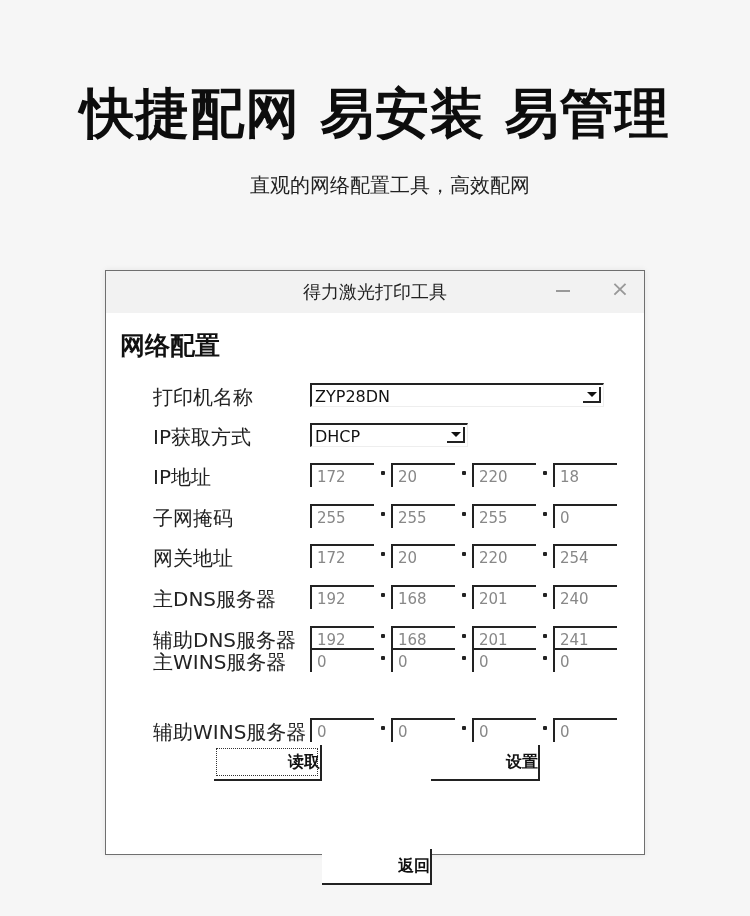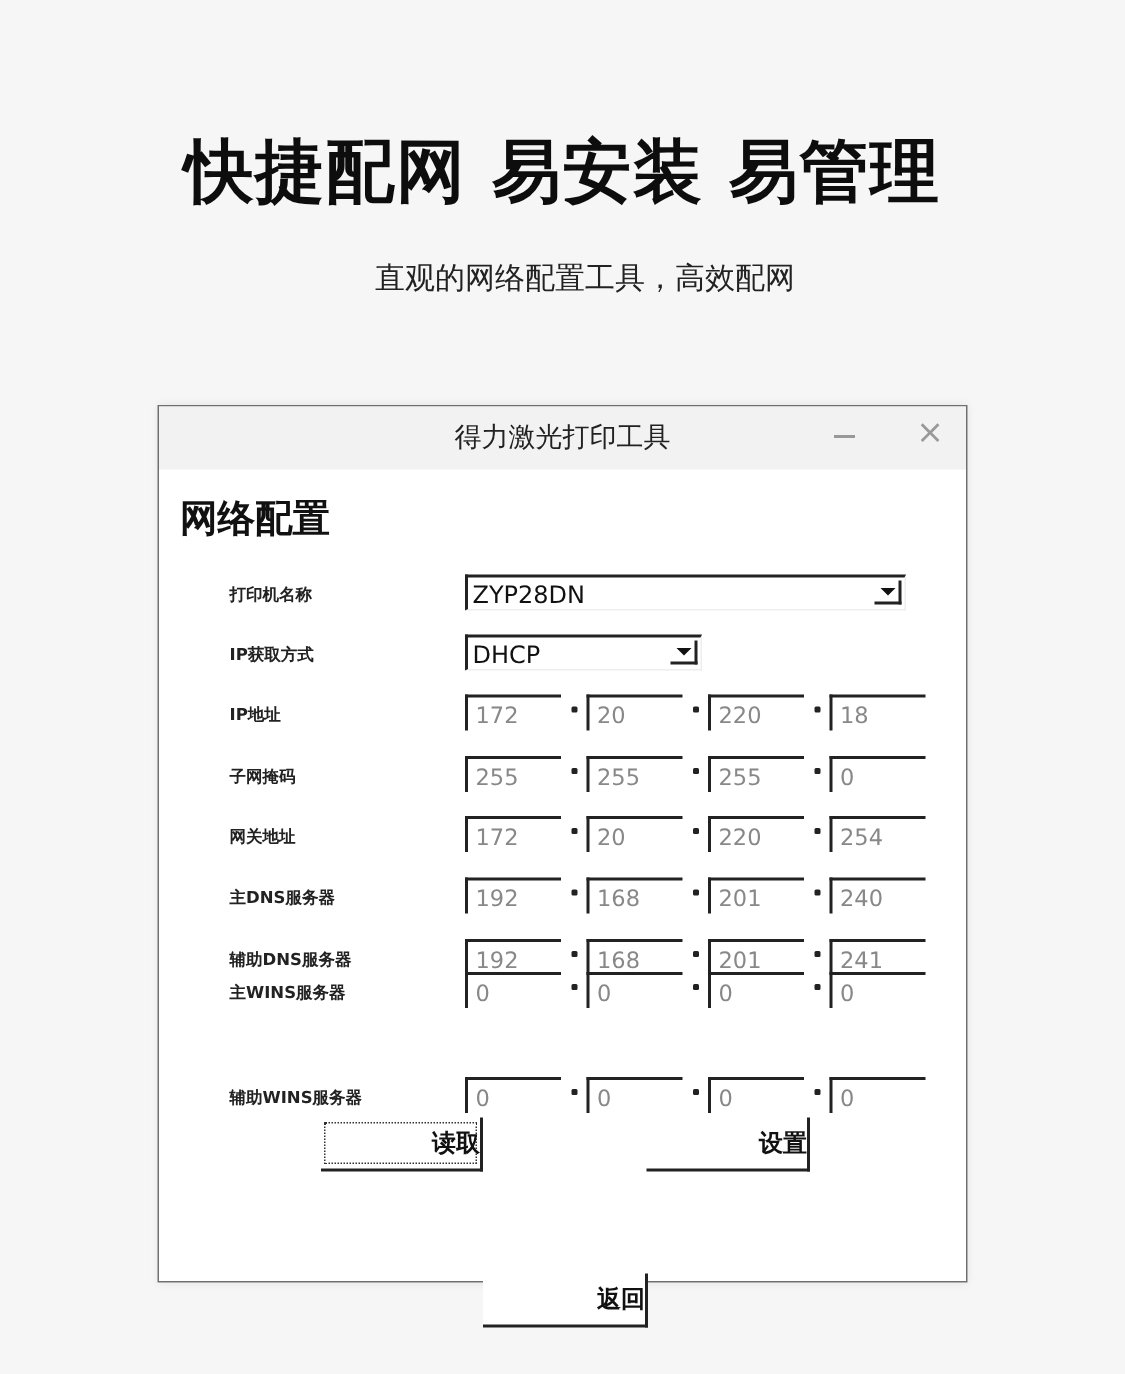--- a/index.html
+++ b/index.html
@@ -2,21 +2,21 @@
 <html><head>
 <meta charset="utf-8">
 <style>
   html, body { margin:0; padding:0; }
   body {
     width:750px; height:916px; background:#f6f6f6; position:relative; overflow:hidden;
     font-family:"DejaVu Sans", "Liberation Sans", sans-serif; color:#111;
   }
   .headline {
     position:absolute; top:84px; left:0; width:750px; text-align:center;
-    font-size:46px; font-weight:bold; letter-spacing:1px; color:#0d0d0d; line-height:60px;
+    font-size:54px; font-weight:bold; letter-spacing:1px; color:#0d0d0d; line-height:60px;
   }
   .subline {
     position:absolute; top:170px; left:0; width:750px; text-align:center;
     font-size:20px; color:#222; line-height:30px;padding-left:15px;
   }
   .window {
     position:absolute; left:105px; top:270px; width:538px; height:583px;
     background:#fff; border:1px solid #6f6f6f; box-shadow:0 0 6px rgba(0,0,0,0.08);
   }
   .titlebar {
@@ -31,21 +31,21 @@
   }
   .titlebar .close {
     position:absolute; left:504px; top:8px; width:20px; height:20px; font-size:22px; color:#999;
     line-height:20px; text-align:center;
   }
   .section-title {
     position:absolute; left:14px; top:58px; font-size:25px; color:#111; font-weight:bold;
   }
   .row { position:absolute; left:0; width:538px; height:30px; }
   .row .label {
-    position:absolute; left:47px; top:2px; font-size:11px; font-weight:bold; color:#222; line-height:24px;
+    position:absolute; left:47px; top:2px; font-size:20px; font-weight:normal; color:#222; line-height:24px;
   }
   .combo {
     position:absolute; left:204px; top:0; height:24px; background:#fff;
     border-left:2px solid #222; border-top:2px solid #222;
     border-right:1px solid #eee; border-bottom:1px solid #eee;
     box-sizing:border-box;
   }
   .combo .val {
     position:absolute; left:3px; top:1px; font-size:16px; line-height:22px; color:#111;
   }

